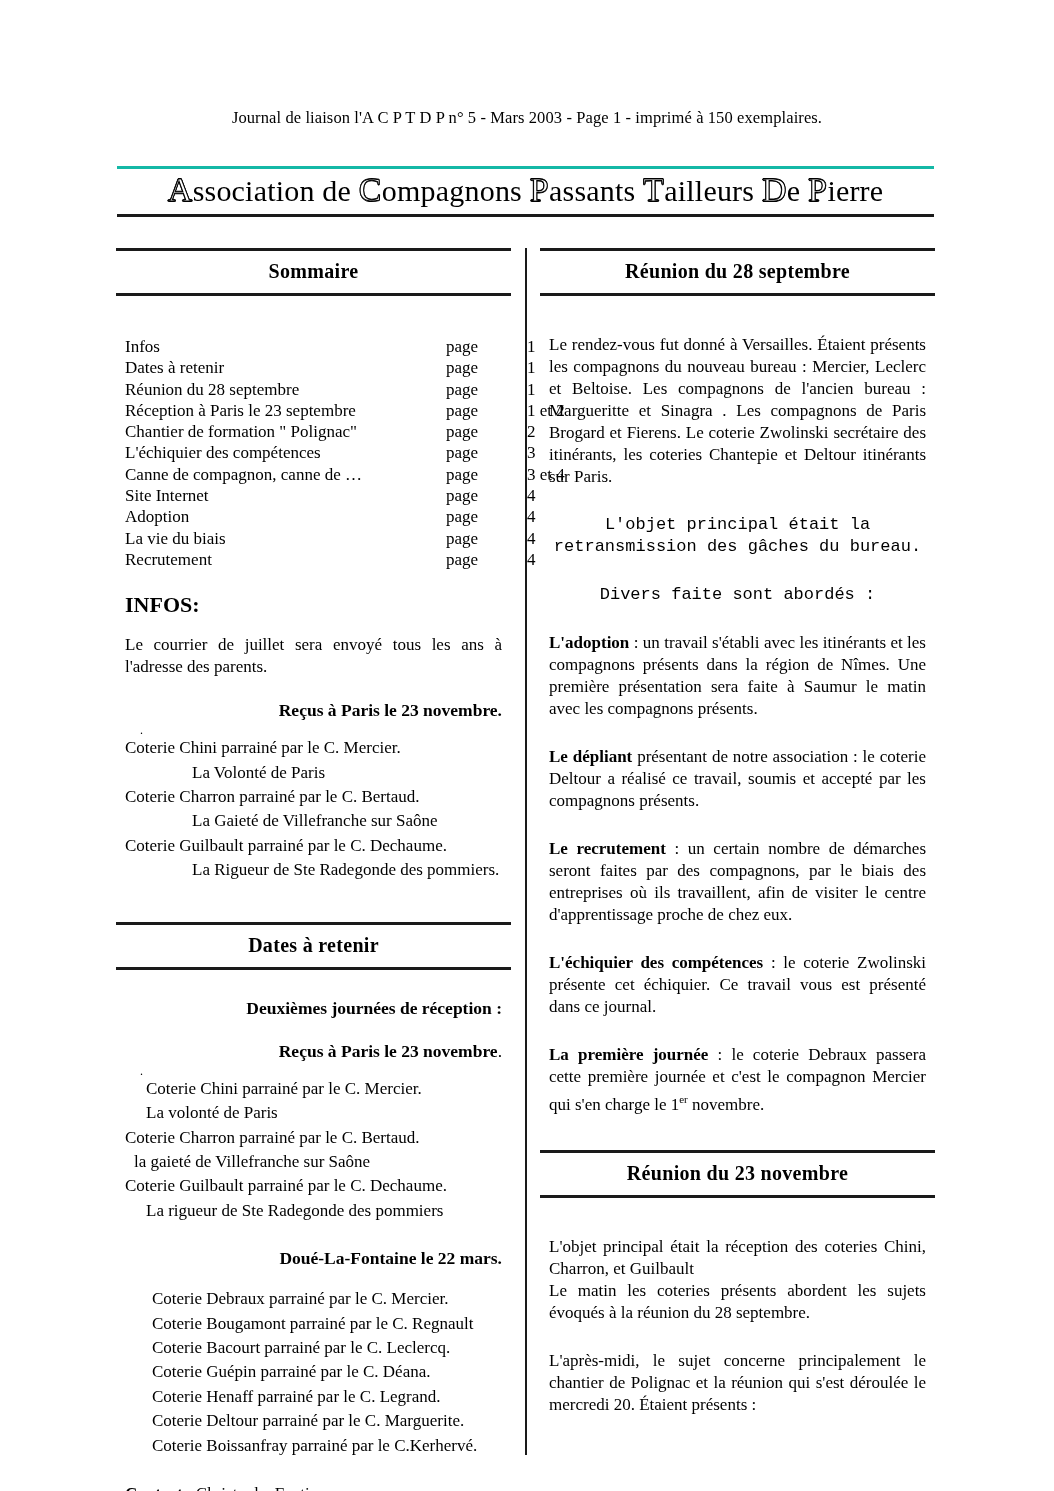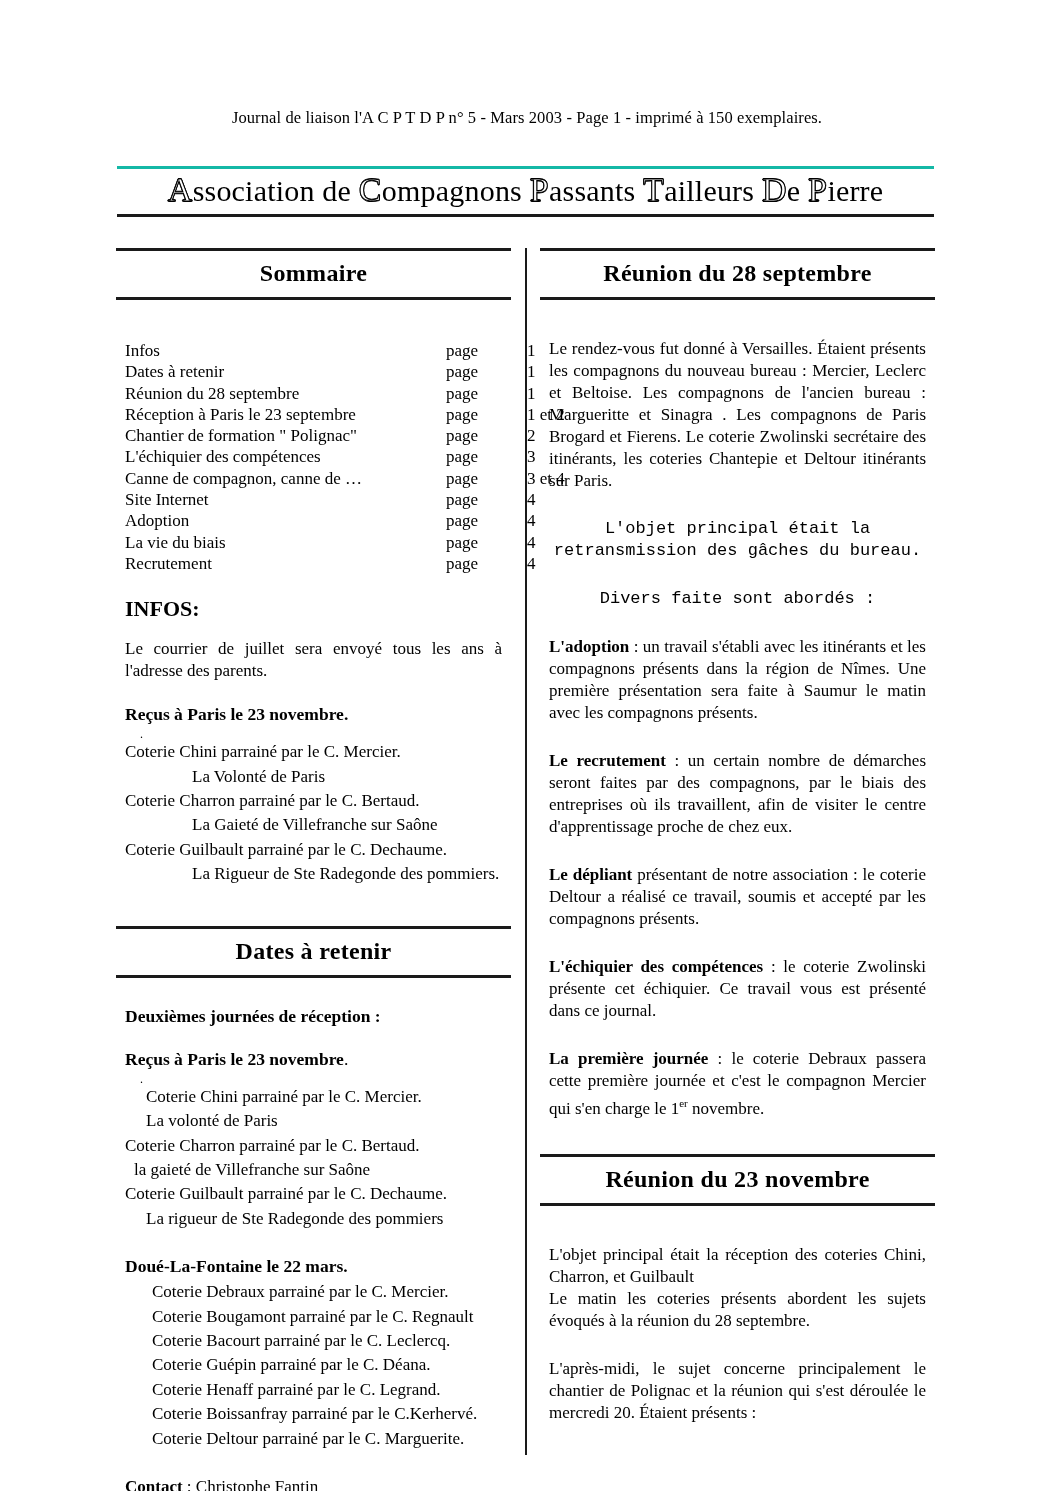--- a/index.html
+++ b/index.html
@@ -71,21 +71,21 @@
     height: 1207px;
     border-left: 2px solid #1a1a1a;
   }
 
   
   .sec-head {
     border-top: 3px solid #1a1a1a;
     border-bottom: 3px solid #1a1a1a;
     text-align: center;
     font-weight: bold;
-    font-size: 24px;
+    font-size: 20px;
     padding: 9px 0 10px 0;
     letter-spacing: 0.3px;
   }
 
   
   .toc { margin-top: 40px; }
   .toc-row {
     display: flex;
     align-items: baseline;
     font-size: 17px;
@@ -107,20 +107,21 @@
     font-size: 17px;
     line-height: 22px;
     text-align: justify;
     margin: 16px 9px 0 9px;
   }
   p.body.ragged { text-align: center; font-family: Liberation Mono, monospace; }
   .sub-b {
     font-weight: bold;
     font-size: 17.5px;
     margin: 22px 9px 0 9px;
+    text-align: right;
   }
   .dotline {
     font-size: 12px;
     margin: 4px 0 0 24px;
     line-height: 10px;
   }
   .lst {
     font-size: 17px;
     line-height: 22.4px;
     margin: 2px 9px 0 9px;
@@ -246,27 +247,27 @@
 
   <div class="lst ind3">Coterie Chini parrainé par le C. Mercier.</div>
   <div class="lst ind3">La volonté de Paris</div>
   <div class="lst ind1">Coterie Charron parrainé par le C. Bertaud.</div>
   <div class="lst ind4">la gaieté de Villefranche sur Saône</div>
   <div class="lst ind1">Coterie Guilbault parrainé par le C. Dechaume.</div>
   <div class="lst ind3">La rigueur de Ste Radegonde des pommiers</div>
 
   <div class="sub-b" style="margin-top:26px">Doué-La-Fontaine le 22 mars.</div>
 
-  <div class="lst ind5" style="margin-top:4px">Coterie Debraux parrainé par le C. Mercier.</div>
+  <div class="lst ind5" style="margin-top:19px">Coterie Debraux parrainé par le C. Mercier.</div>
   <div class="lst ind5">Coterie Bougamont parrainé par le C. Regnault</div>
   <div class="lst ind5">Coterie Bacourt parrainé par le C. Leclercq.</div>
   <div class="lst ind5">Coterie Guépin parrainé par le C. Déana.</div>
   <div class="lst ind5">Coterie Henaff parrainé par le C. Legrand.</div>
+  <div class="lst ind5">Coterie Deltour parrainé par le C. Marguerite.</div>
   <div class="lst ind5">Coterie Boissanfray parrainé par le C.Kerhervé.</div>
-  <div class="lst ind5">Coterie Deltour parrainé par le C. Marguerite.</div>
 
   <div class="contact-block">
     <div><b>Contact</b><span> : Christophe Fantin</span></div>
 
   </div>
 
 </div>
 
 <div class="col col-right">
 
@@ -274,24 +275,24 @@
 
   <p class="body" style="margin-top:38px">Le rendez-vous fut donné à Versailles. Étaient présents les compagnons du nouveau bureau : Mercier, Leclerc et Beltoise. Les compagnons de l'ancien bureau : Margueritte et Sinagra . Les compagnons de Paris Brogard et Fierens. Le coterie Zwolinski secrétaire des itinérants, les coteries Chantepie et Deltour itinérants sur Paris.</p>
 
   <p class="body ragged" style="margin-top:26px">L'objet principal était la retransmission des gâches du bureau.</p>
 
   <p class="body ragged" style="margin-top:26px">Divers faite sont abordés :</p>
 
   <p class="body" style="margin-top:26px"><span class="lead">L'adoption</span><span> : un travail s'établi avec les itinérants et les compagnons présents dans la région de Nîmes. Une première présentation sera faite à Saumur le matin avec les compagnons présents.</span></p>
 
 
+  <p class="body" style="margin-top:26px"><span class="lead">Le dépliant</span><span> présentant de notre association : le coterie Deltour a réalisé ce travail, soumis et accepté par les compagnons présents.</span></p>
+
   <p class="body" style="margin-top:26px"><span class="lead">Le recrutement</span><span> : un certain nombre de démarches seront faites par des compagnons, par le biais des entreprises où ils travaillent, afin de visiter le centre d'apprentissage proche de chez eux.</span></p>
 
-  <p class="body" style="margin-top:26px"><span class="lead">Le dépliant</span><span> présentant de notre association : le coterie Deltour a réalisé ce travail, soumis et accepté par les compagnons présents.</span></p>
-
   <p class="body" style="margin-top:26px"><span class="lead">L'échiquier des compétences</span><span> : le coterie Zwolinski présente cet échiquier. Ce travail vous est présenté dans ce journal.</span></p>
 
   <p class="body" style="margin-top:26px"><span class="lead">La première journée</span><span> : le coterie Debraux passera cette première journée et c'est le compagnon Mercier qui s'en charge le 1</span><sup class="ord">er</sup><span> novembre.</span></p>
 
   <div style="height:34px"></div>
 
   <div class="sec-head">Réunion du 23 novembre</div>
 
   <p class="body" style="margin-top:38px">L'objet principal était la réception des coteries Chini, Charron, et Guilbault</p>
 

